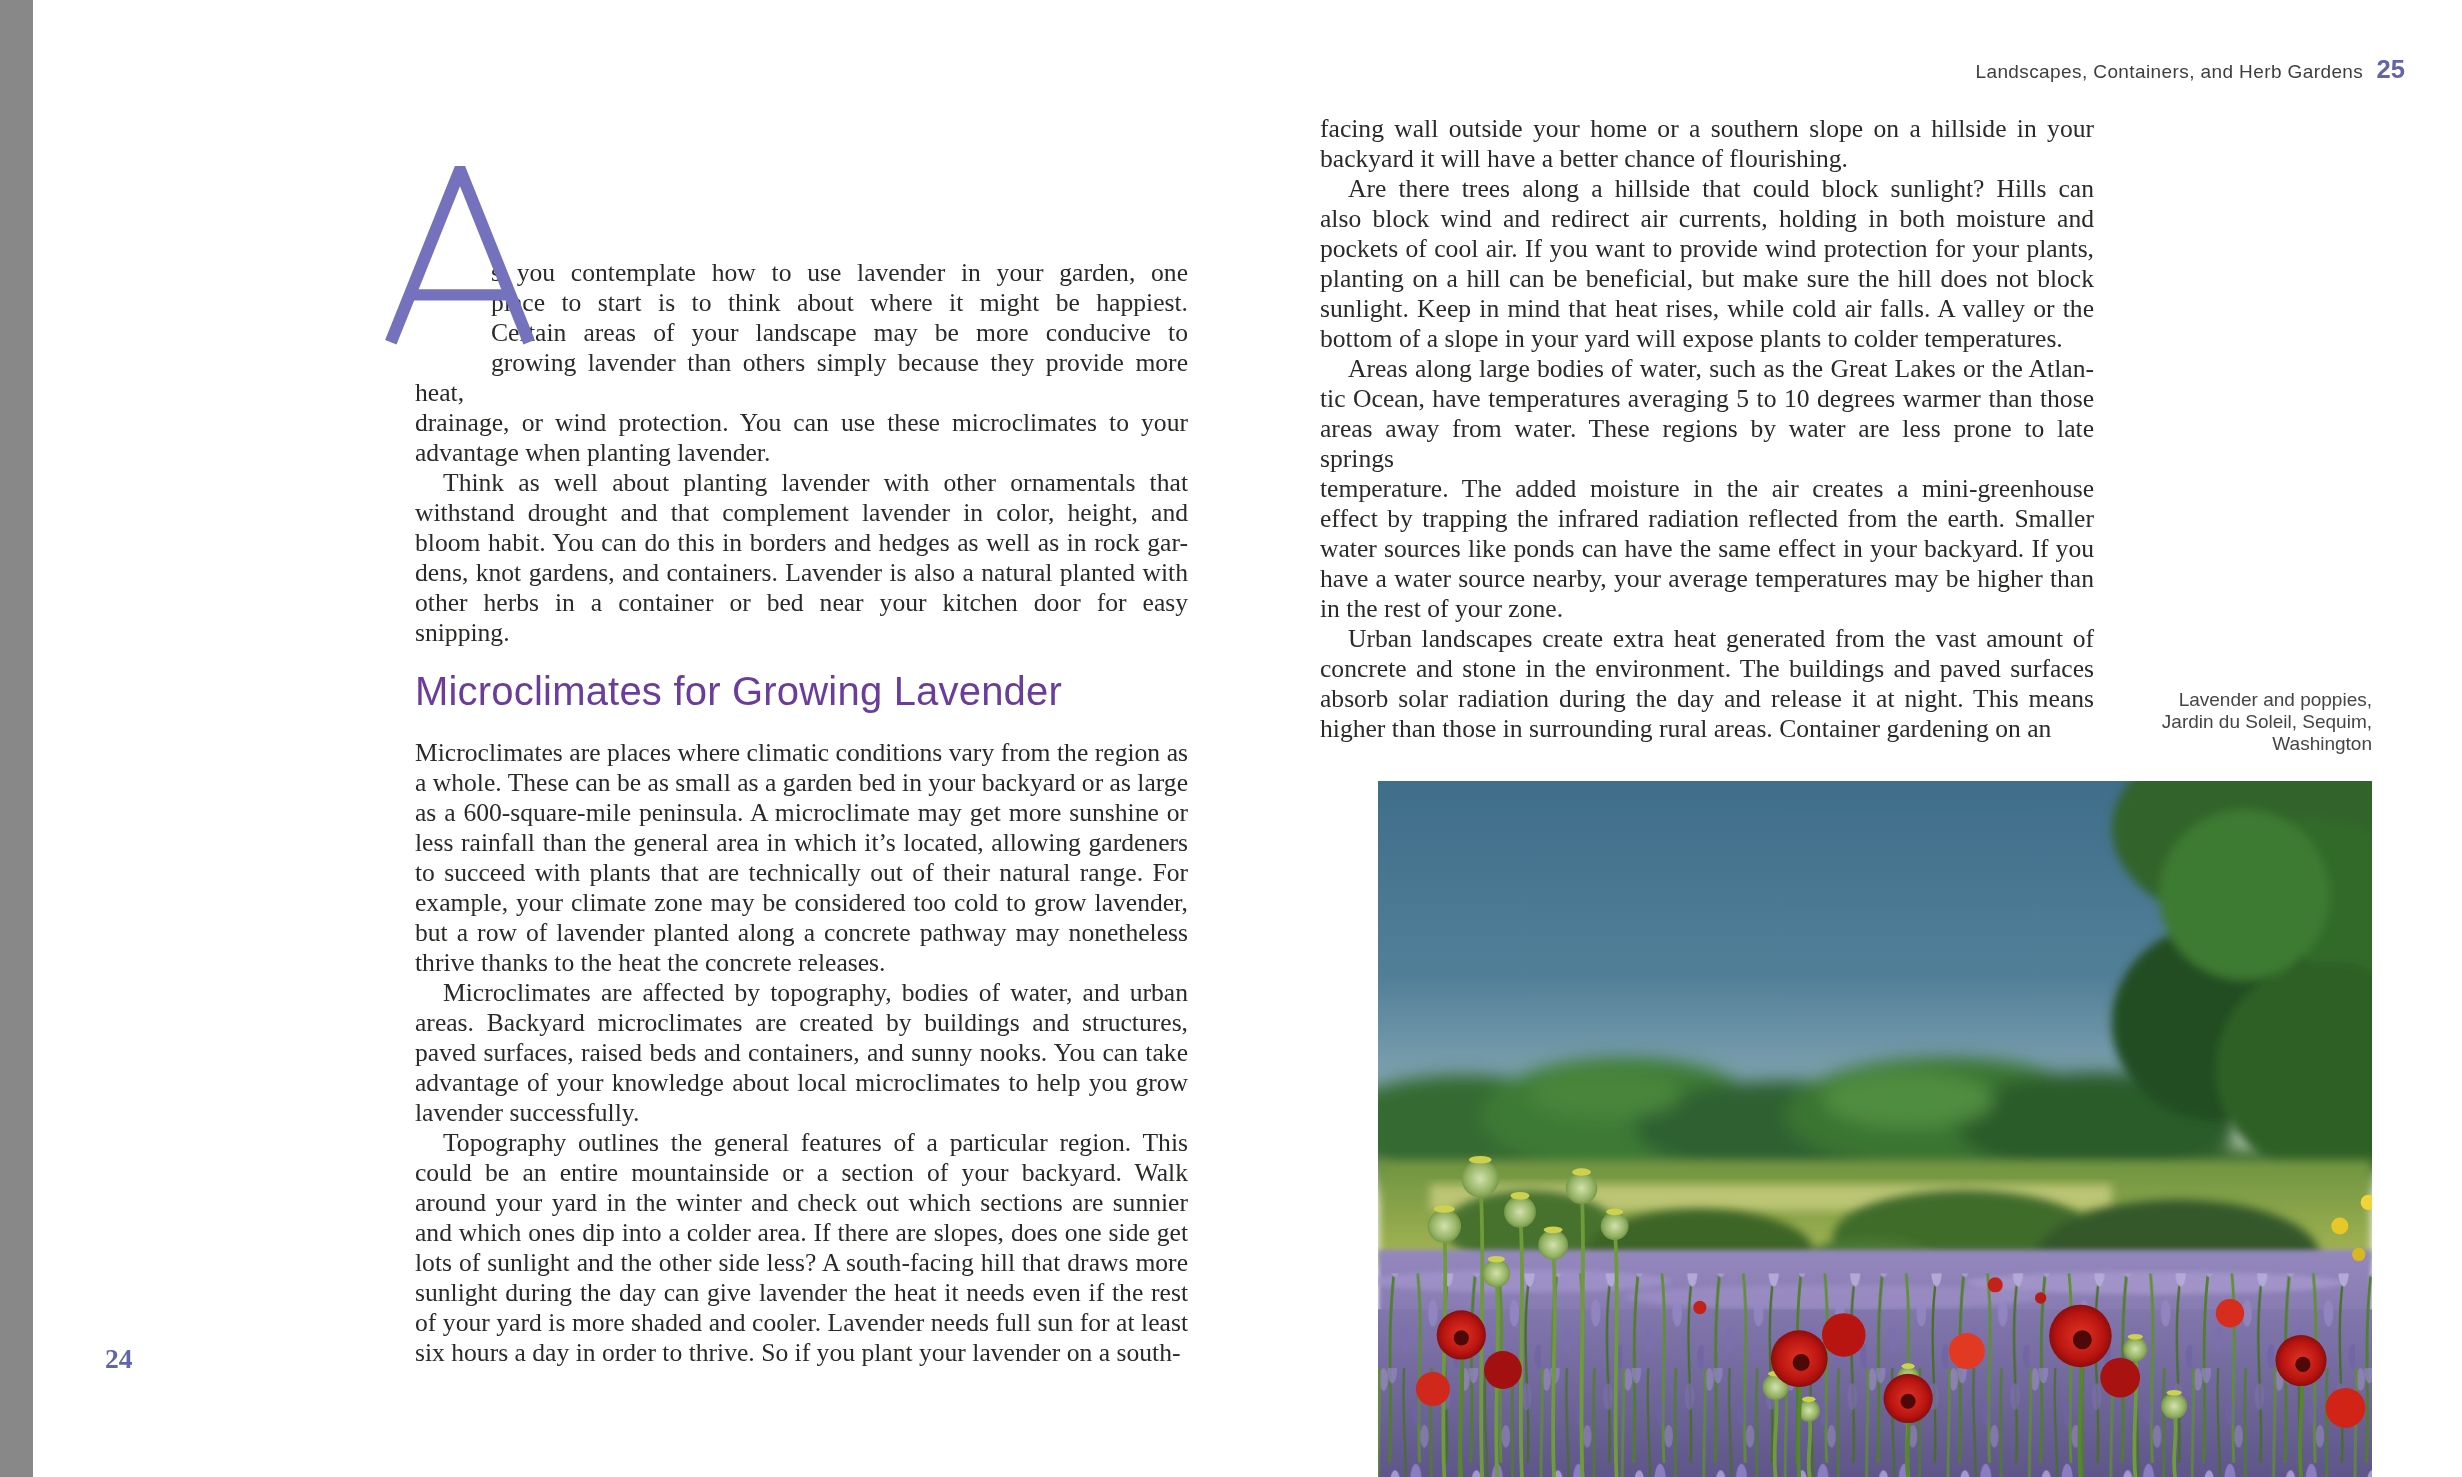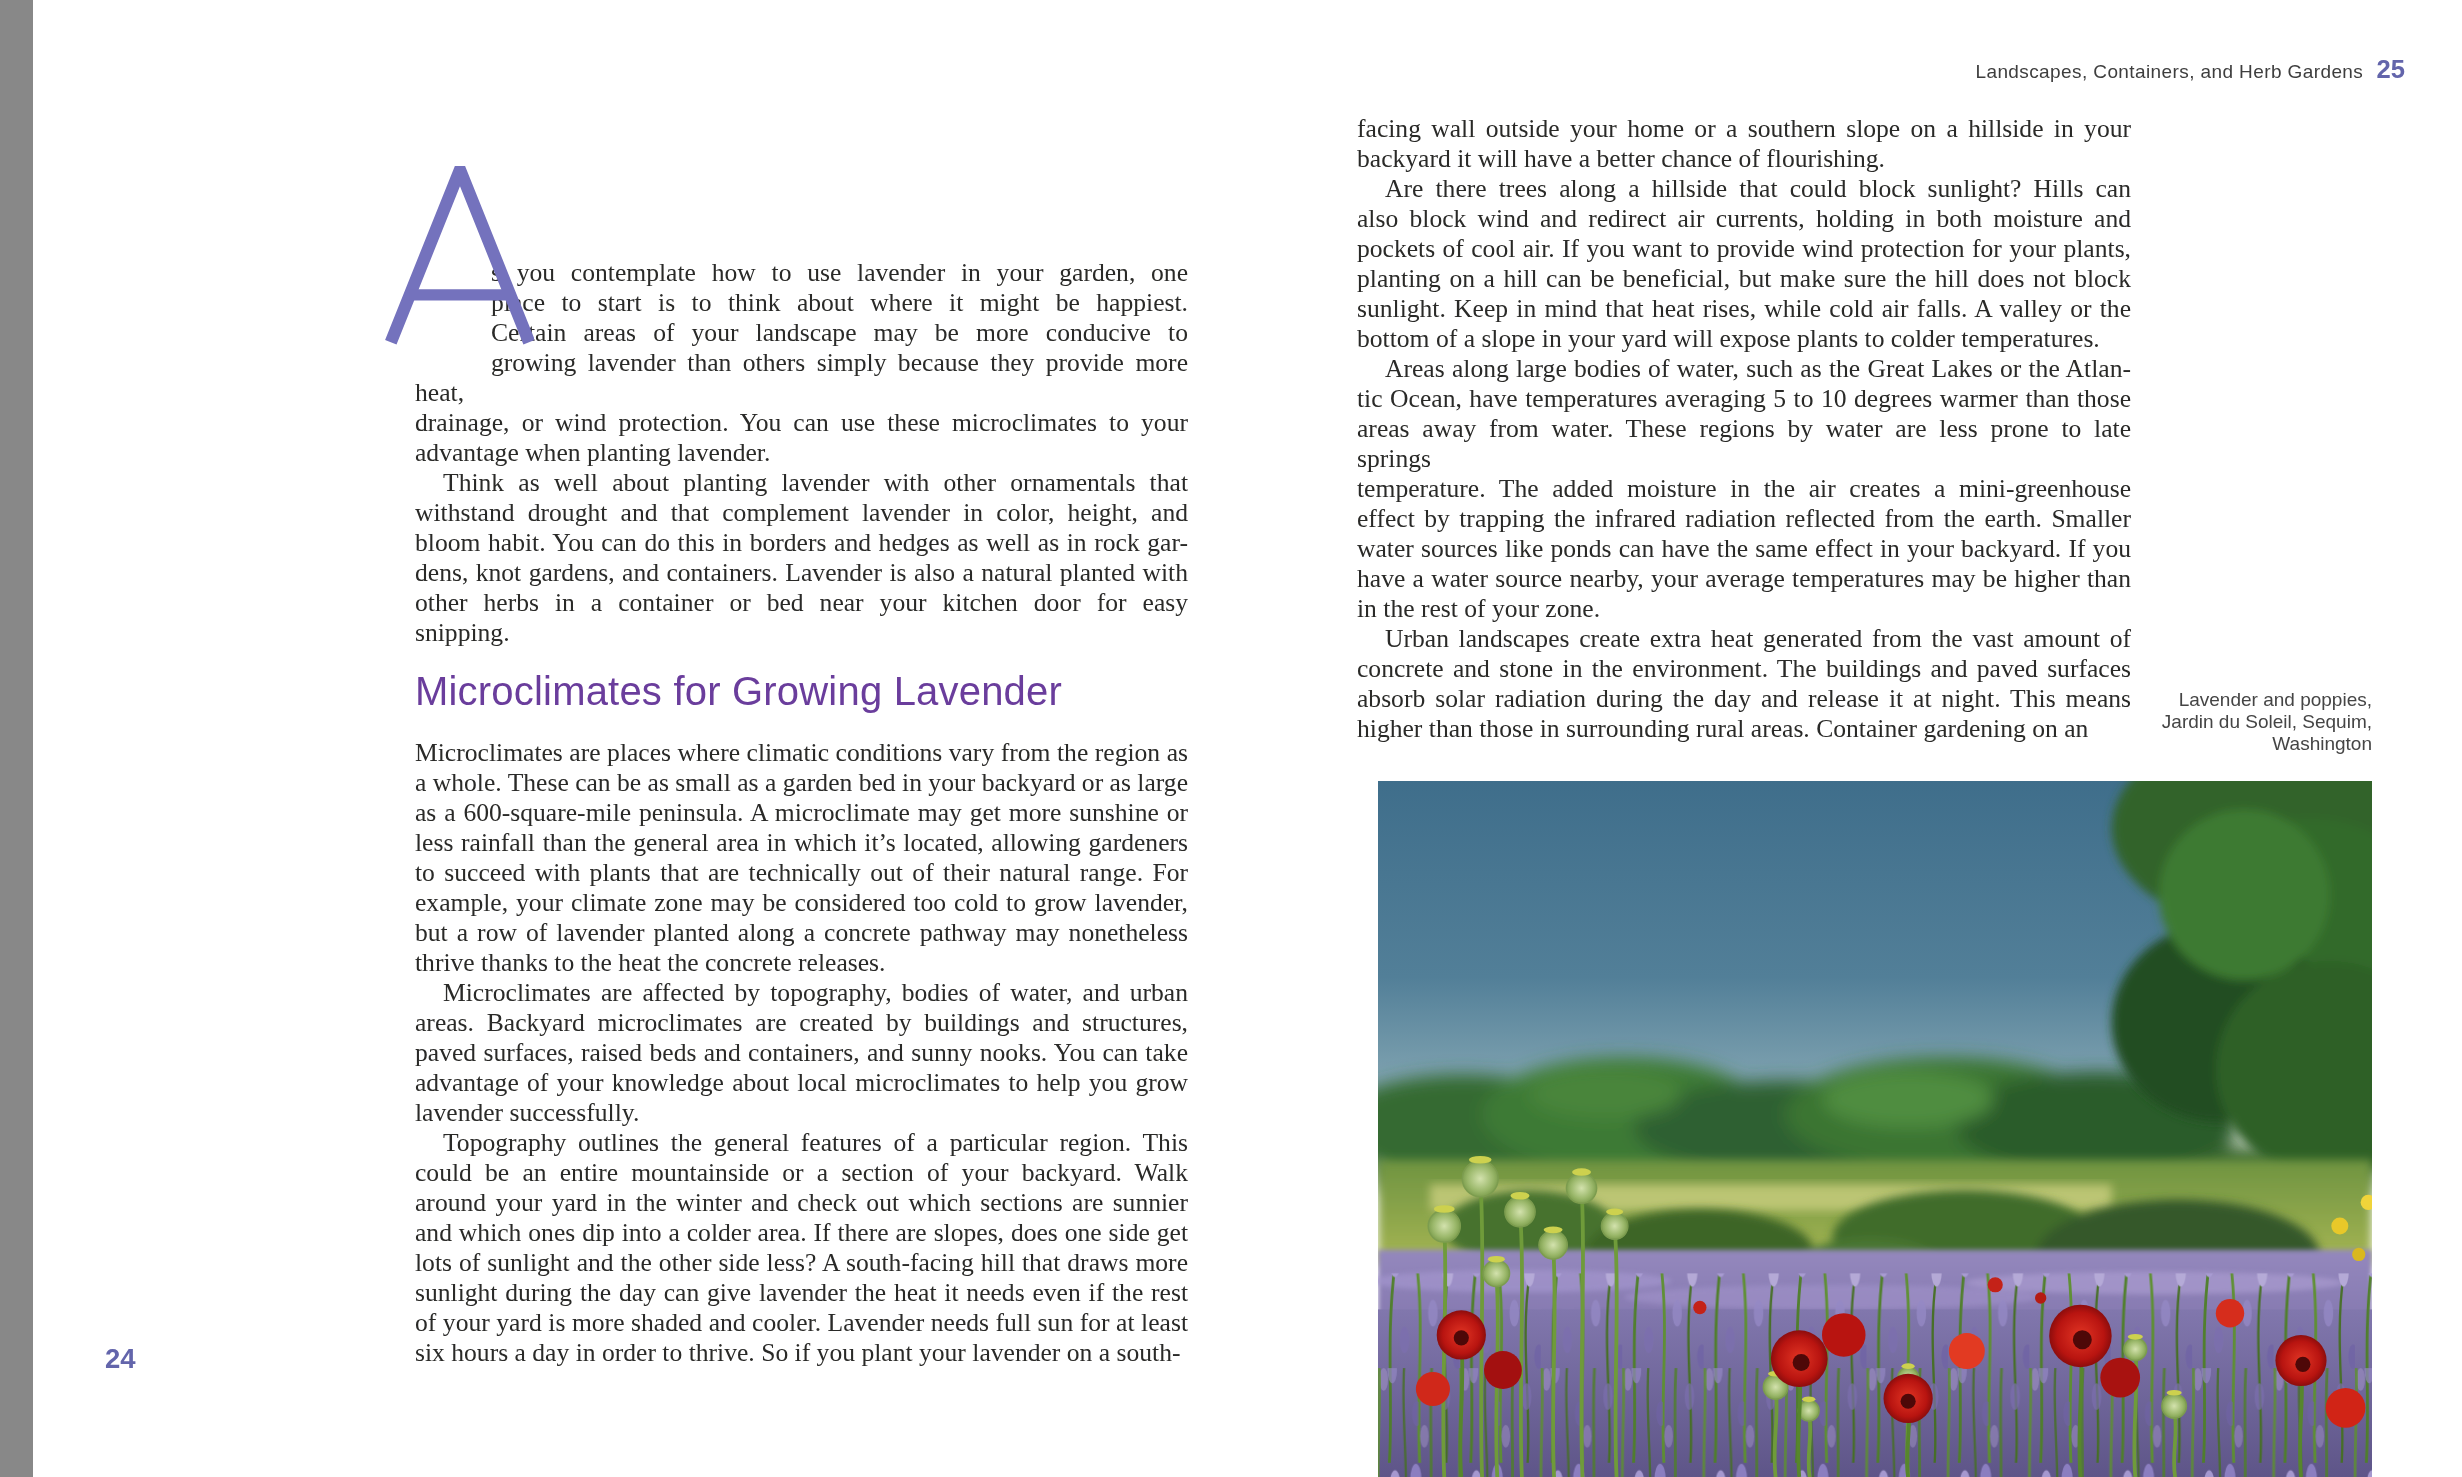--- a/index.html
+++ b/index.html
@@ -5,36 +5,36 @@
   :root{
     --body-text:#2a2a28; --accent-heading:#6a3d9c; --folio:#6365ab;
     --drop-cap:#7472bd; --header-text:#3e3e3e; --caption-text:#454545; --page-bg:#ffffff;
   }
   html,body{margin:0;padding:0;}
   body{background:#888;}
   .spread{position:relative;width:2462px;height:1477px;background:var(--page-bg);
     font-family:"Liberation Serif","DejaVu Serif",serif;color:var(--body-text);overflow:hidden;margin-left:33px;}
   .column{position:absolute;}
   .left-col{left:382px;top:258px;width:773px;}
-  .right-col{left:1324px;top:114px;width:774px;}
+  .right-col{left:1287px;top:114px;width:774px;}
   .para{margin:0;position:relative;}
   .pline{font-size:25.6px;line-height:30px;text-align:justify;text-align-last:justify;}
   .para .pline:last-child{text-align-last:left;}
   .para.indent .pline:first-child{text-indent:28px;}
   .cap-spacer{float:left;width:76px;height:91px;}
   .dropcap-svg{position:absolute;left:-30px;top:-92px;width:149px;height:180px;}
   .heading{font-family:"Liberation Sans","DejaVu Sans",sans-serif;font-weight:400;
     font-size:40px;line-height:45px;letter-spacing:0.2px;color:var(--accent-heading);
     margin:21px 0 24px 0;}
   .running-head{position:absolute;top:55px;right:90px;display:flex;align-items:baseline;gap:13.3px;
     font-family:"Liberation Sans","DejaVu Sans",sans-serif;font-size:19px;letter-spacing:0.4px;
     color:var(--header-text);}
   .running-head .folio-num{font-size:25.6px;font-weight:bold;color:var(--folio);letter-spacing:0;}
   .folio-left{position:absolute;left:72px;top:1343px;
-    font-family:Liberation Sans, sans-serif;font-size:27.5px;font-weight:bold;
+    font-family:Liberation Serif, serif;font-size:27.5px;font-weight:bold;
     color:var(--folio);}
   .caption{position:absolute;top:689px;right:123px;width:313px;text-align:right;
     font-family:"Liberation Sans","DejaVu Sans",sans-serif;font-size:19px;line-height:22px;
     color:var(--caption-text);}
   .photo{position:absolute;left:1345px;top:781px;width:994px;height:696px;overflow:hidden;}
   .photo svg{display:block;width:100%;height:100%;}
 </style>
 </head>
 <body>
 

